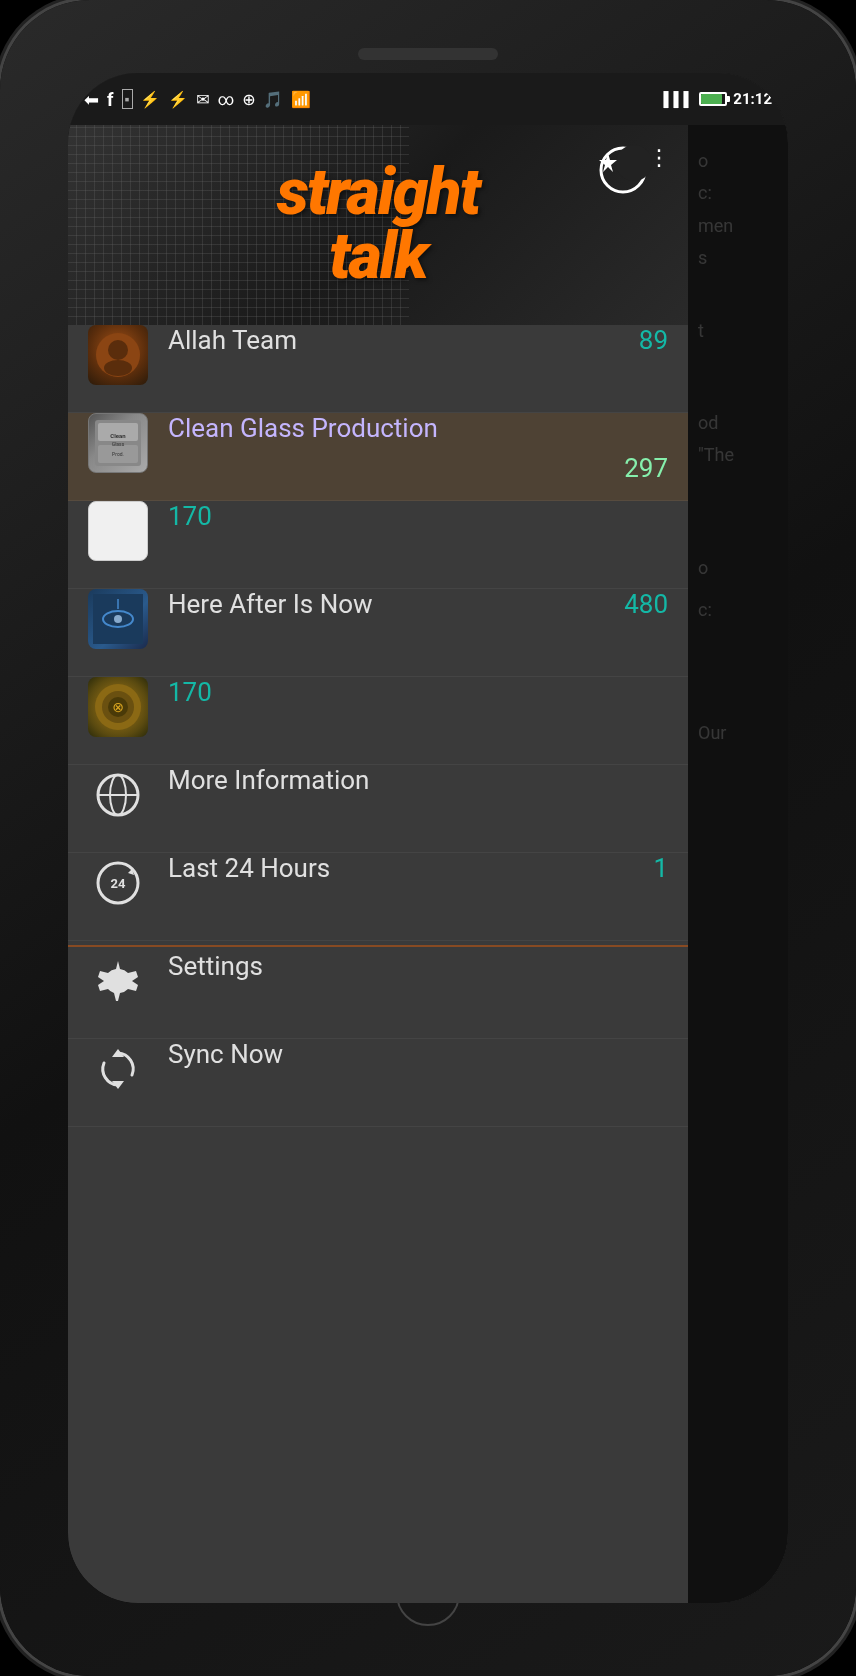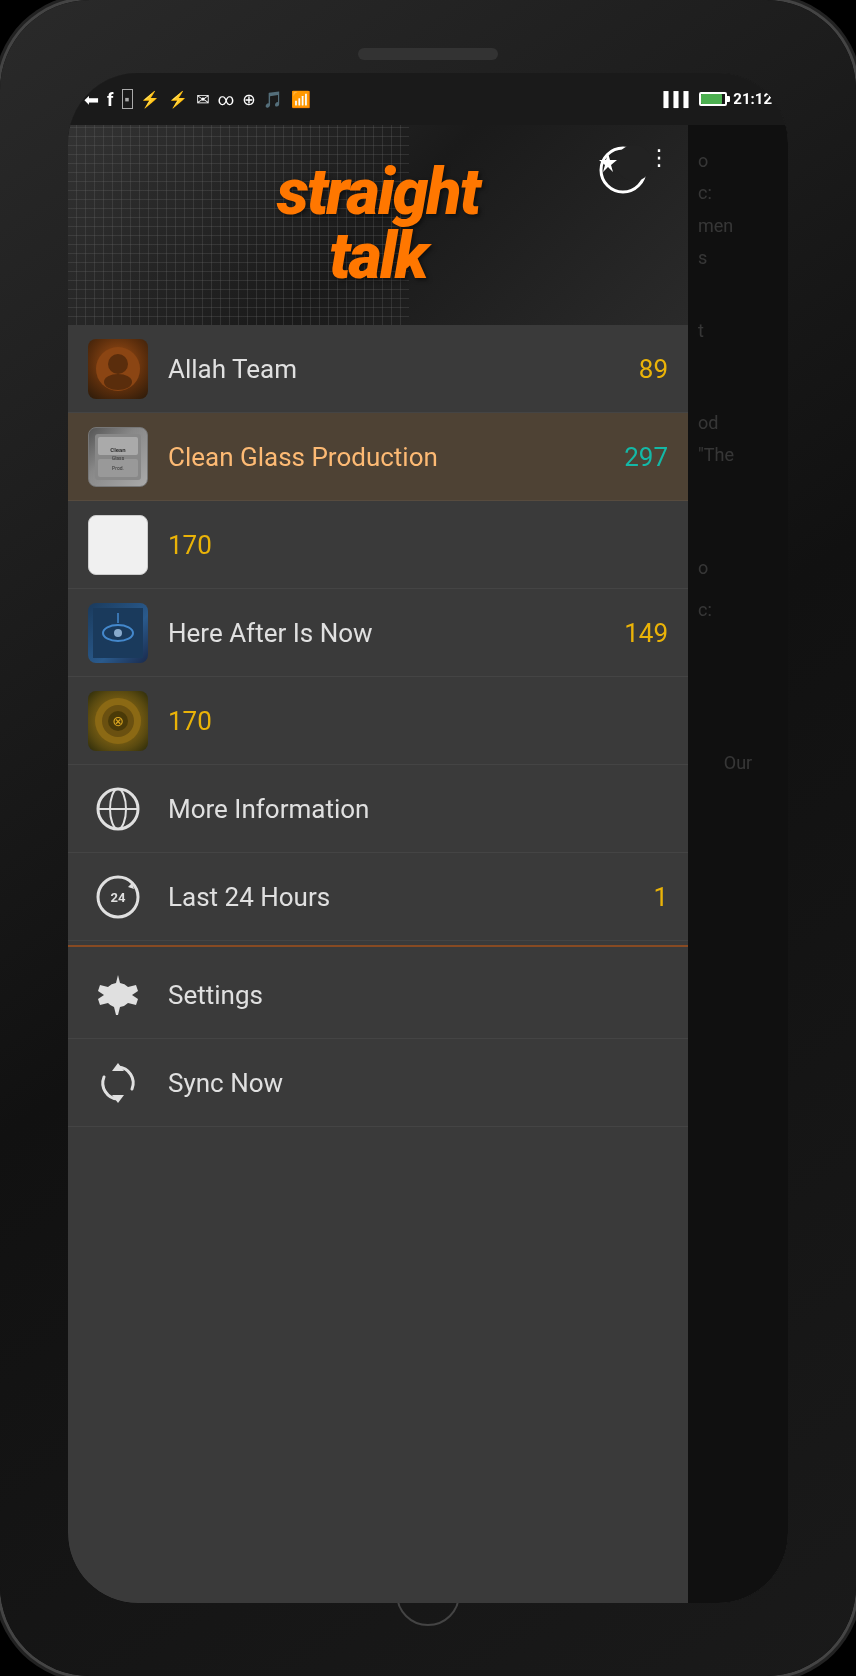--- a/index.html
+++ b/index.html
@@ -224,21 +224,21 @@
     }
 
     
     .drawer-items {
       flex: 1;
       overflow-y: auto;
     }
 
     .menu-item {
       display: flex;
-      align-items: center;
+      align-items: flex-start;
       padding: 0 20px;
       height: 88px;
       border-bottom: 1px solid rgba(255,255,255,0.05);
       cursor: pointer;
       transition: background 0.2s;
     }
 
     .menu-item.active {
       background: rgba(255,140,0,0.1);
     }
@@ -260,31 +260,32 @@
     }
 
     .menu-item-label {
       flex: 1;
       font-size: 26px;
       color: #e0e0e0;
       font-weight: 400;
     }
 
     .menu-item-label.active-text {
-      color: #fdba74;
+      color: #c4b5fd;
     }
 
     .menu-item-count {
       font-size: 26px;
-      color: #eab308;
+      color: #14b8a6;
       font-weight: 400;
     }
 
     .menu-item-count.active-count {
-      color: #14b8a6;
+      color: #86efac;
+      margin-top: 40px;
     }
 
     .divider {
       height: 2px;
       background: rgba(255,100,0,0.4);
       margin: 4px 0;
     }
 
     
     .thumb-allah {
@@ -386,21 +387,21 @@
           <div class="right-peek-content">
             <div>o</div>
             <div>c:</div>
             <div>men</div>
             <div>s</div>
             <div style="margin-top:40px;">t</div>
             <div style="margin-top:60px;">od</div>
             <div>"The</div>
             <div style="margin-top:80px;">o</div>
             <div style="margin-top:10px;">c:</div>
-            <div style="margin-top:120px;text-align:center;">Our</div>
+            <div style="margin-top:90px;">Our</div>
           </div>
         </div>
 
         <div class="scrim"></div>
 
         <div class="drawer">
 
           <div class="drawer-header">
             <div class="header-bg">
               <div class="mic-pattern"></div>
@@ -461,21 +462,21 @@
             <div class="menu-item">
               <div class="menu-item-icon thumb-hereafter">
                 <svg width="50" height="50" viewBox="0 0 50 50">
                   <rect width="50" height="50" fill="#1a3a5c"></rect>
                   <ellipse cx="25" cy="25" rx="15" ry="8" fill="none" stroke="#4488cc" stroke-width="2"></ellipse>
                   <circle cx="25" cy="25" r="4" fill="#88aacc"></circle>
                   <line x1="25" y1="5" x2="25" y2="15" stroke="#4488cc" stroke-width="1.5"></line>
                 </svg>
               </div>
               <span class="menu-item-label">Here After Is Now</span>
-              <span class="menu-item-count">149</span>
+              <span class="menu-item-count">480</span>
             </div>
 
             <div class="menu-item">
               <div class="menu-item-icon thumb-ministry">
                 <svg width="50" height="50" viewBox="0 0 50 50">
                   <circle cx="25" cy="25" r="23" fill="#8B6914"></circle>
                   <circle cx="25" cy="25" r="16" fill="#6a5010"></circle>
                   <circle cx="25" cy="25" r="10" fill="#4a3a08"></circle>
                   <text x="25" y="30" text-anchor="middle" fill="#daa520" font-size="14">⊗</text>
                 </svg>

